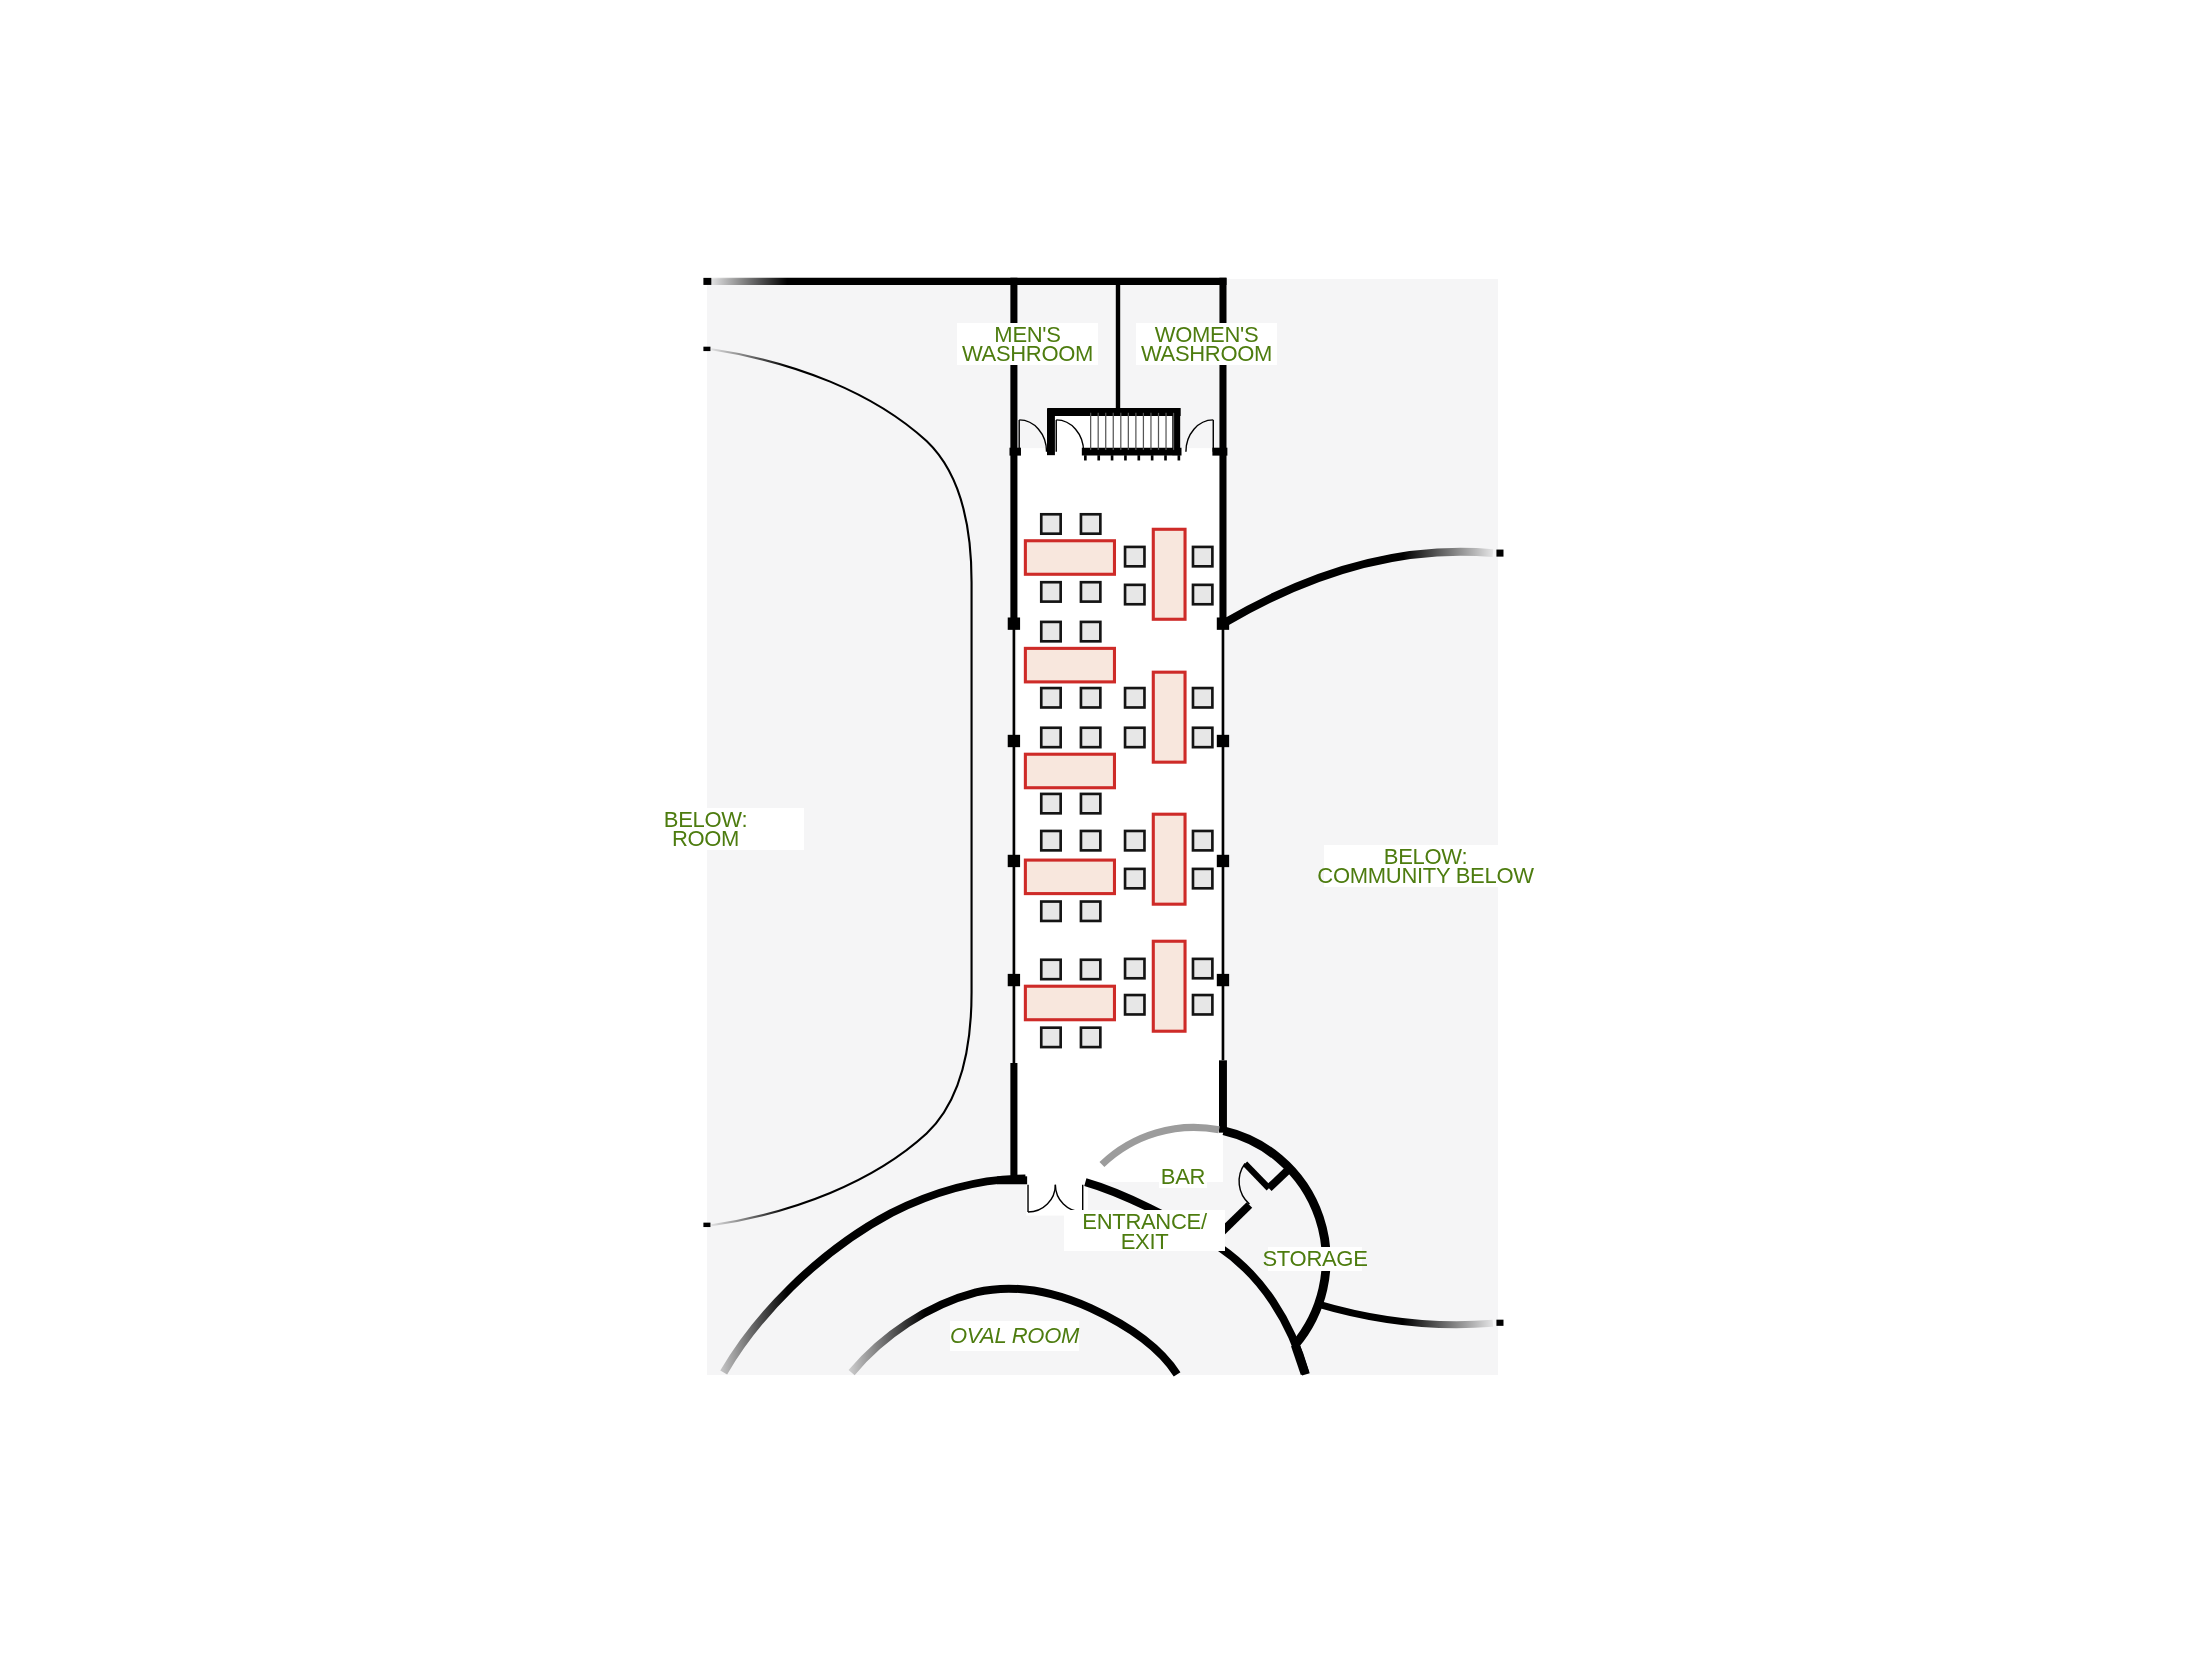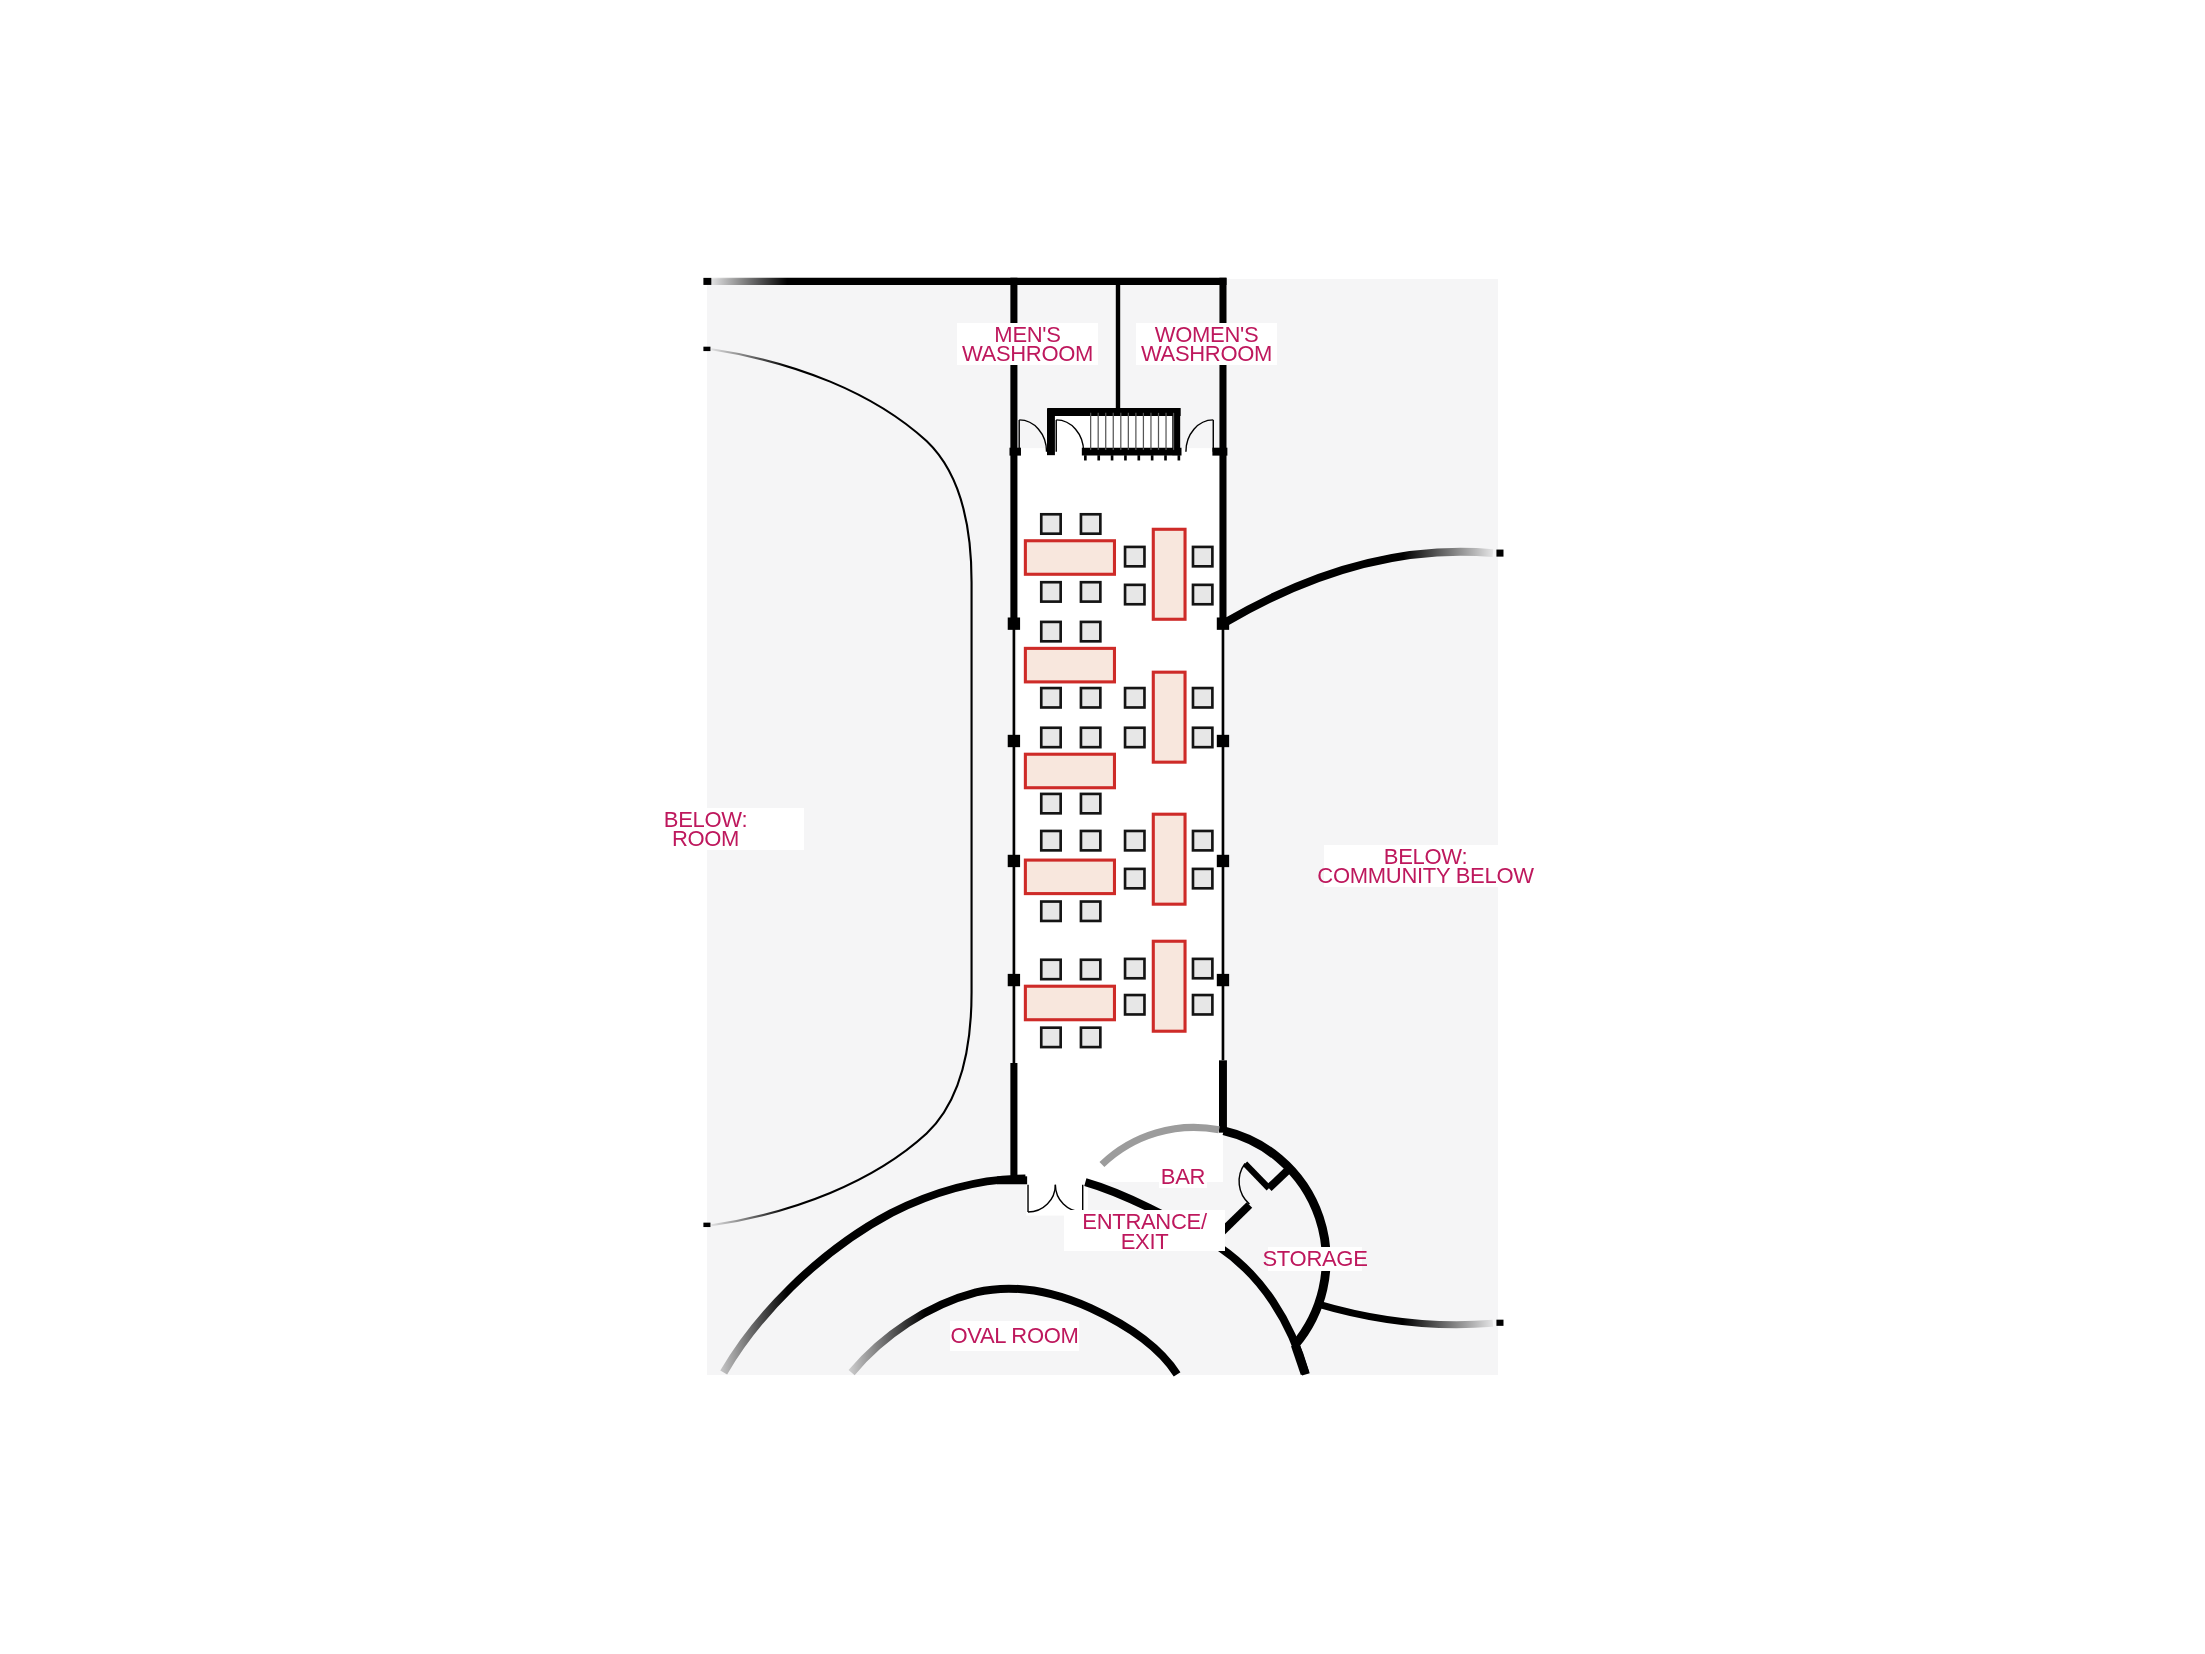--- a/index.html
+++ b/index.html
@@ -1,20 +1,20 @@
 <!DOCTYPE html>
 <html style="font-size:14px"><head>
 <meta charset="utf-8">
 <style>
   html,body{margin:0;padding:0;background:#fff;}
   .page{position:relative;width:2206px;height:1654px;background:#ffffff;overflow:hidden;
         font-family:"Liberation Sans",sans-serif;}
   .plan-bg{position:absolute;left:707px;top:279px;width:791px;height:1096px;background:#f5f5f6;}
   svg.plan{position:absolute;left:0;top:0;width:2206px;height:1654px;}
-  .label{position:absolute;background:#ffffff;color:#be185d;display:flex;flex-direction:column;
+  .label{position:absolute;background:#ffffff;color:#4d7c0f;display:flex;flex-direction:column;
          align-items:center;justify-content:center;text-align:center;
          font-size:22px;line-height:19.4px;letter-spacing:-0.3px;white-space:nowrap;}
   .label span{display:block;}
   .label-arena{align-items:flex-start;}
   .label-arena .inner{width:85px;display:flex;flex-direction:column;align-items:center;}
 </style>
 </head>
 <body>
 
 <div class="page">
@@ -208,18 +208,18 @@
   <div class="label" style="left:1159px;top:1165px;width:48px;height:23px;">
     <span>BAR</span>
   </div>
   <div class="label" style="left:1268px;top:1247px;width:94px;height:24px;">
     <span>STORAGE</span>
   </div>
   <div class="label" style="left:1064px;top:1210px;width:161px;height:41px;justify-content:flex-end;">
     <span>ENTRANCE/</span>
     <span>EXIT</span>
   </div>
-  <div class="label" style="left:950px;top:1321px;width:129px;height:30px;">
+  <div class="label" style="left:950px;top:1321px;width:129px;height:30px;font-style:italic;">
     <span>OVAL ROOM</span>
   </div>
 
 </div>
 
 
 </body></html>

